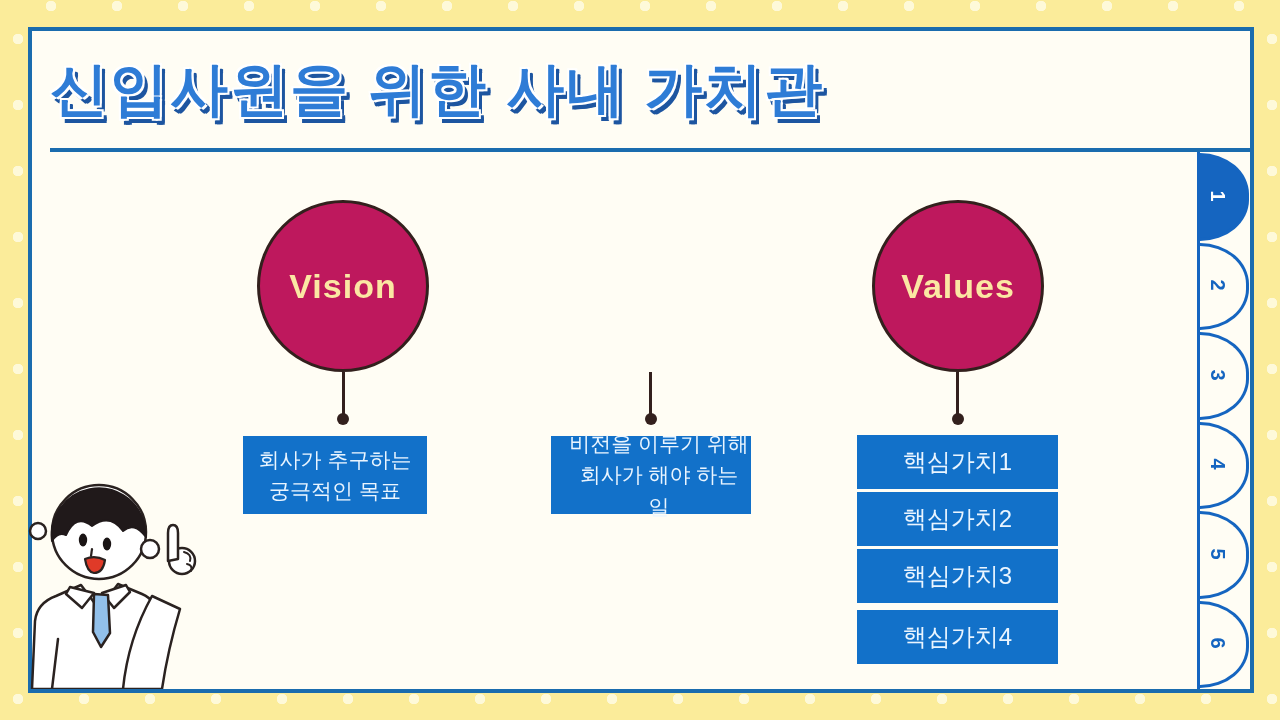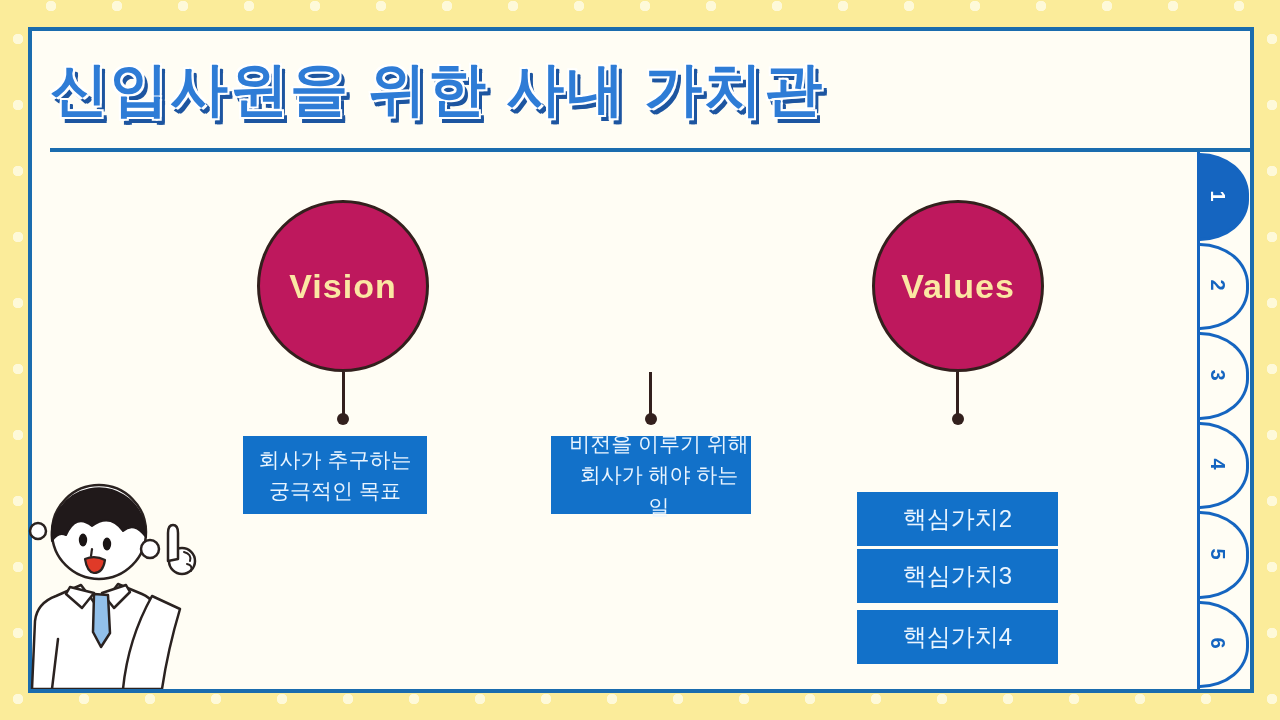--- a/index.html
+++ b/index.html
@@ -91,20 +91,23 @@
   <div class="desc-box" style="left:519px;padding-left:16px;">
     <span>비전을 이루기 위해</span>
     <span>회사가 해야 하는 일</span>
   </div>
 
   <div class="circle" style="left:840px;top:169px;">
     <span>Values</span>
   </div>
   <div class="stick" style="left:924px;"></div>
   <div class="stick-dot" style="left:920px;"></div>
+  <div class="value-box" style="top:404px;">
+    <span>핵심가치1</span>
+  </div>
   <div class="value-box" style="top:461px;">
     <span>핵심가치2</span>
   </div>
   <div class="value-box" style="top:518px;">
     <span>핵심가치3</span>
   </div>
   <div class="value-box" style="top:579px;">
     <span>핵심가치4</span>
   </div>
 

